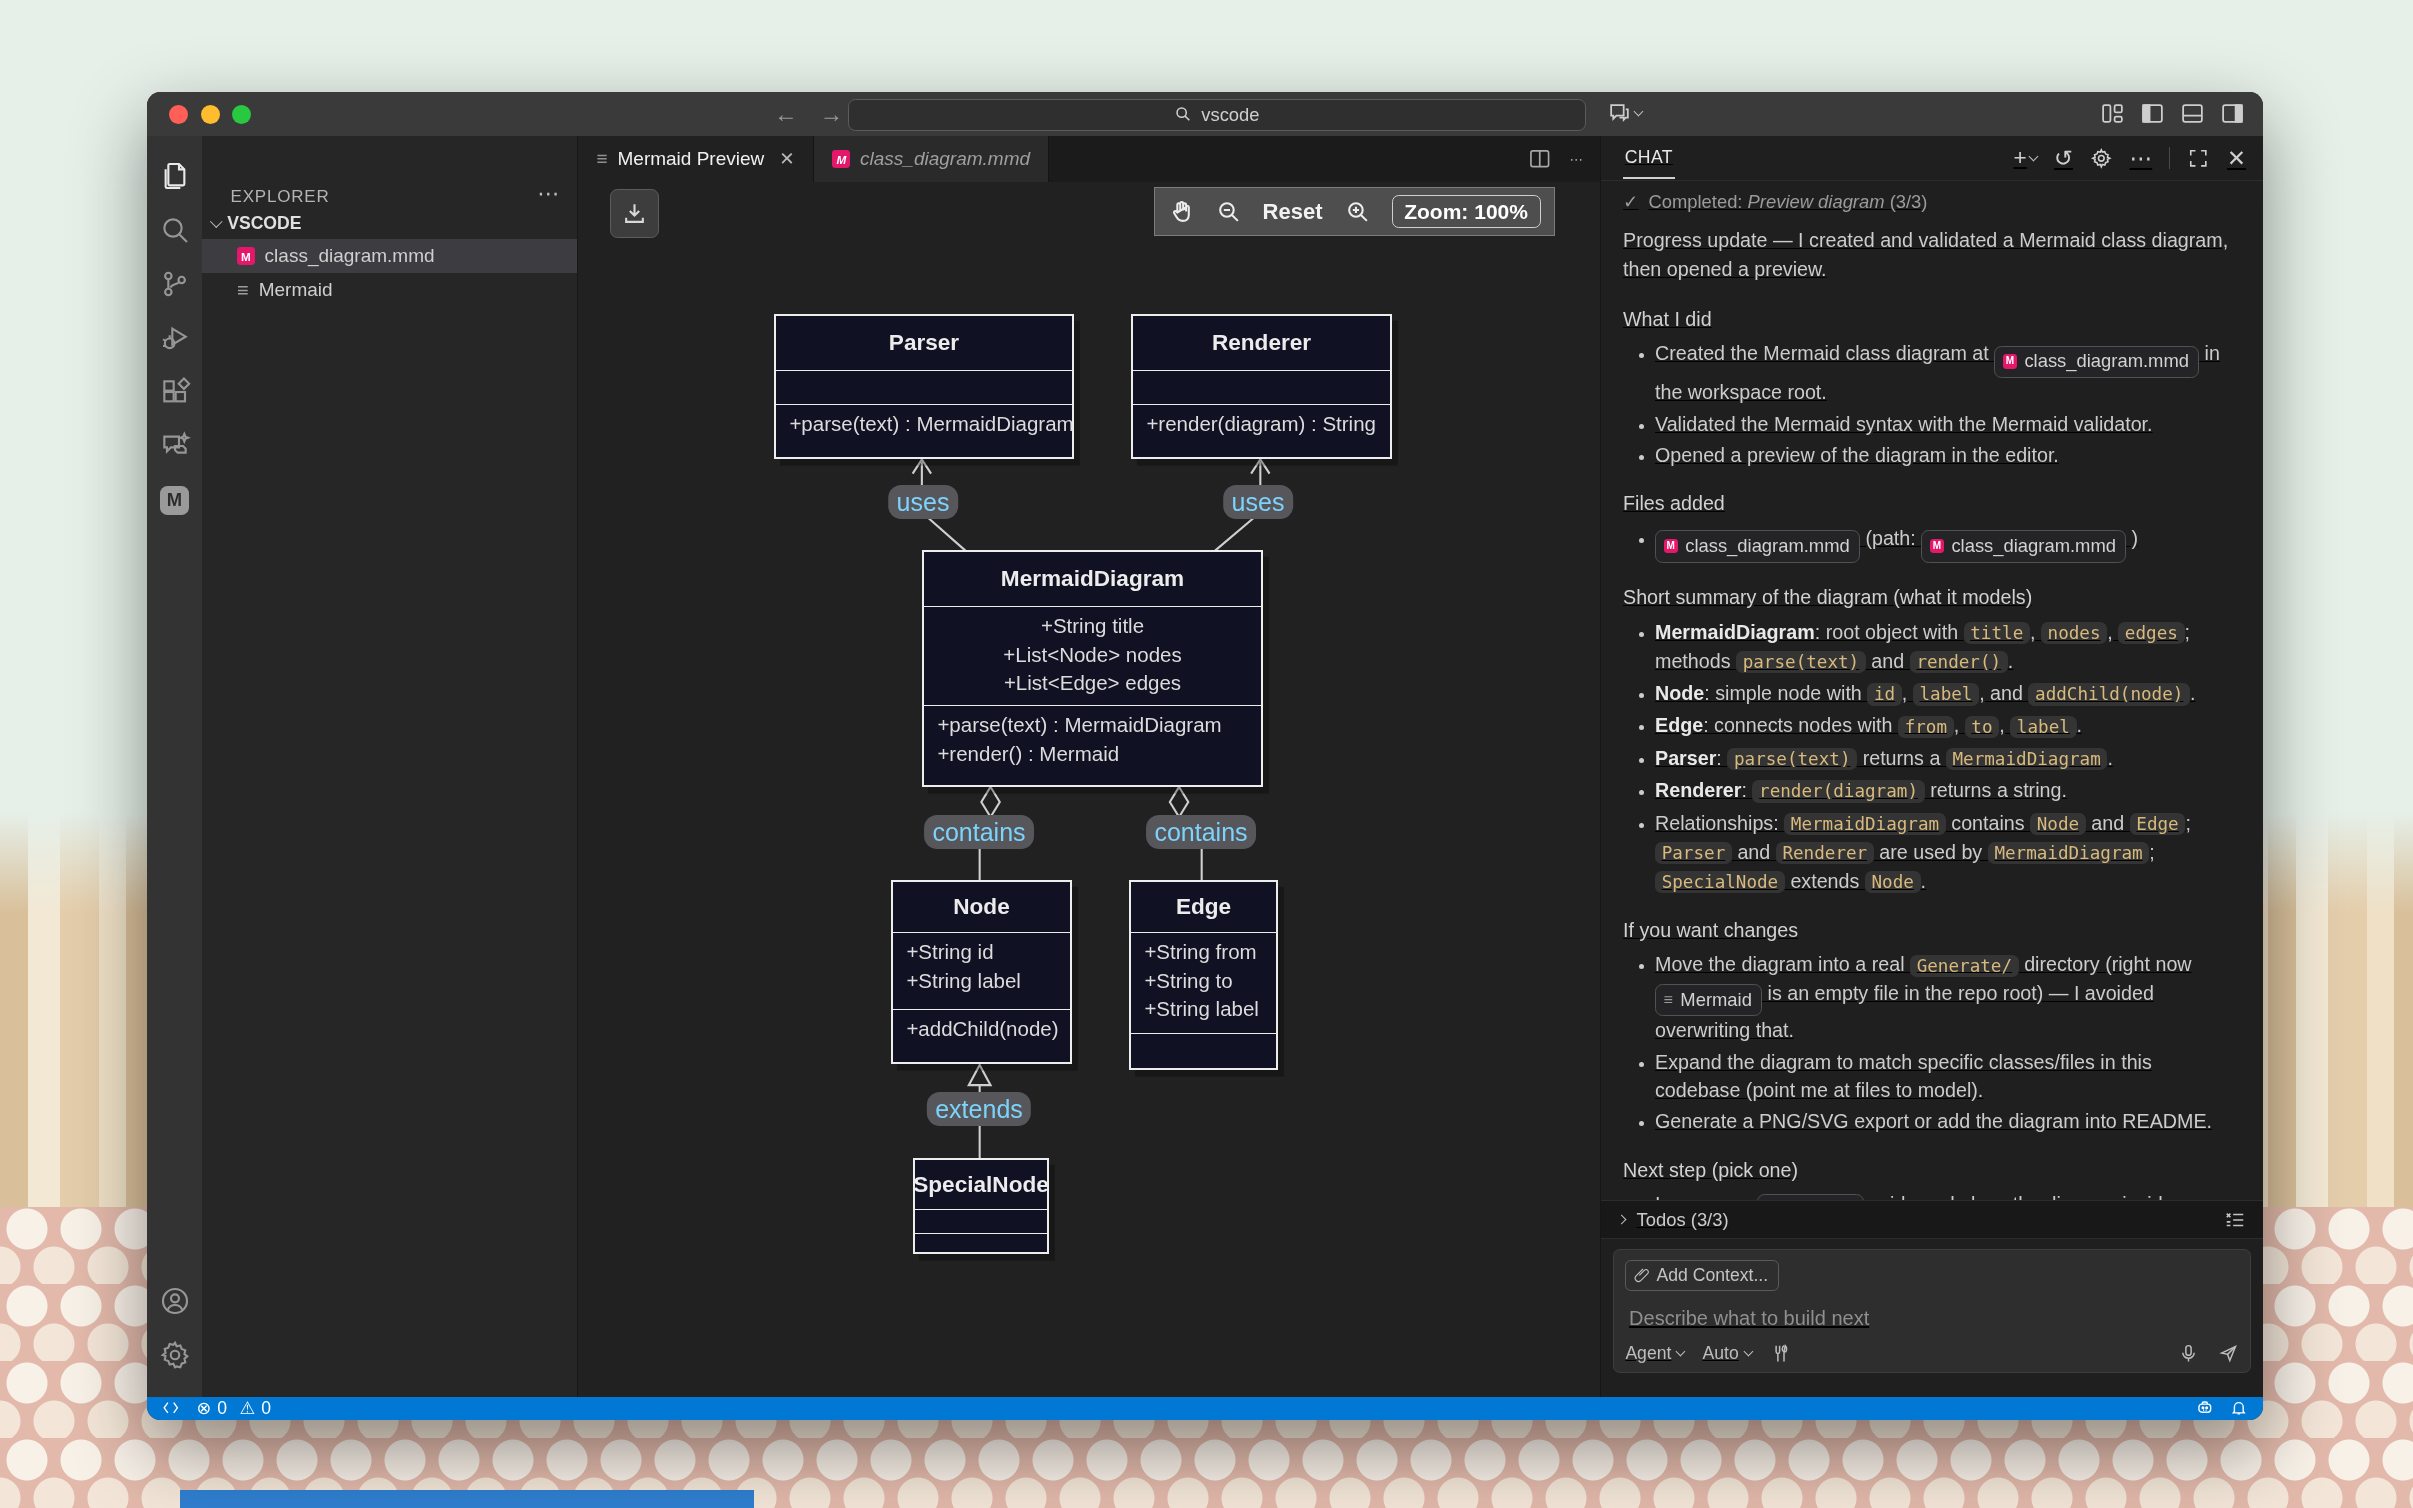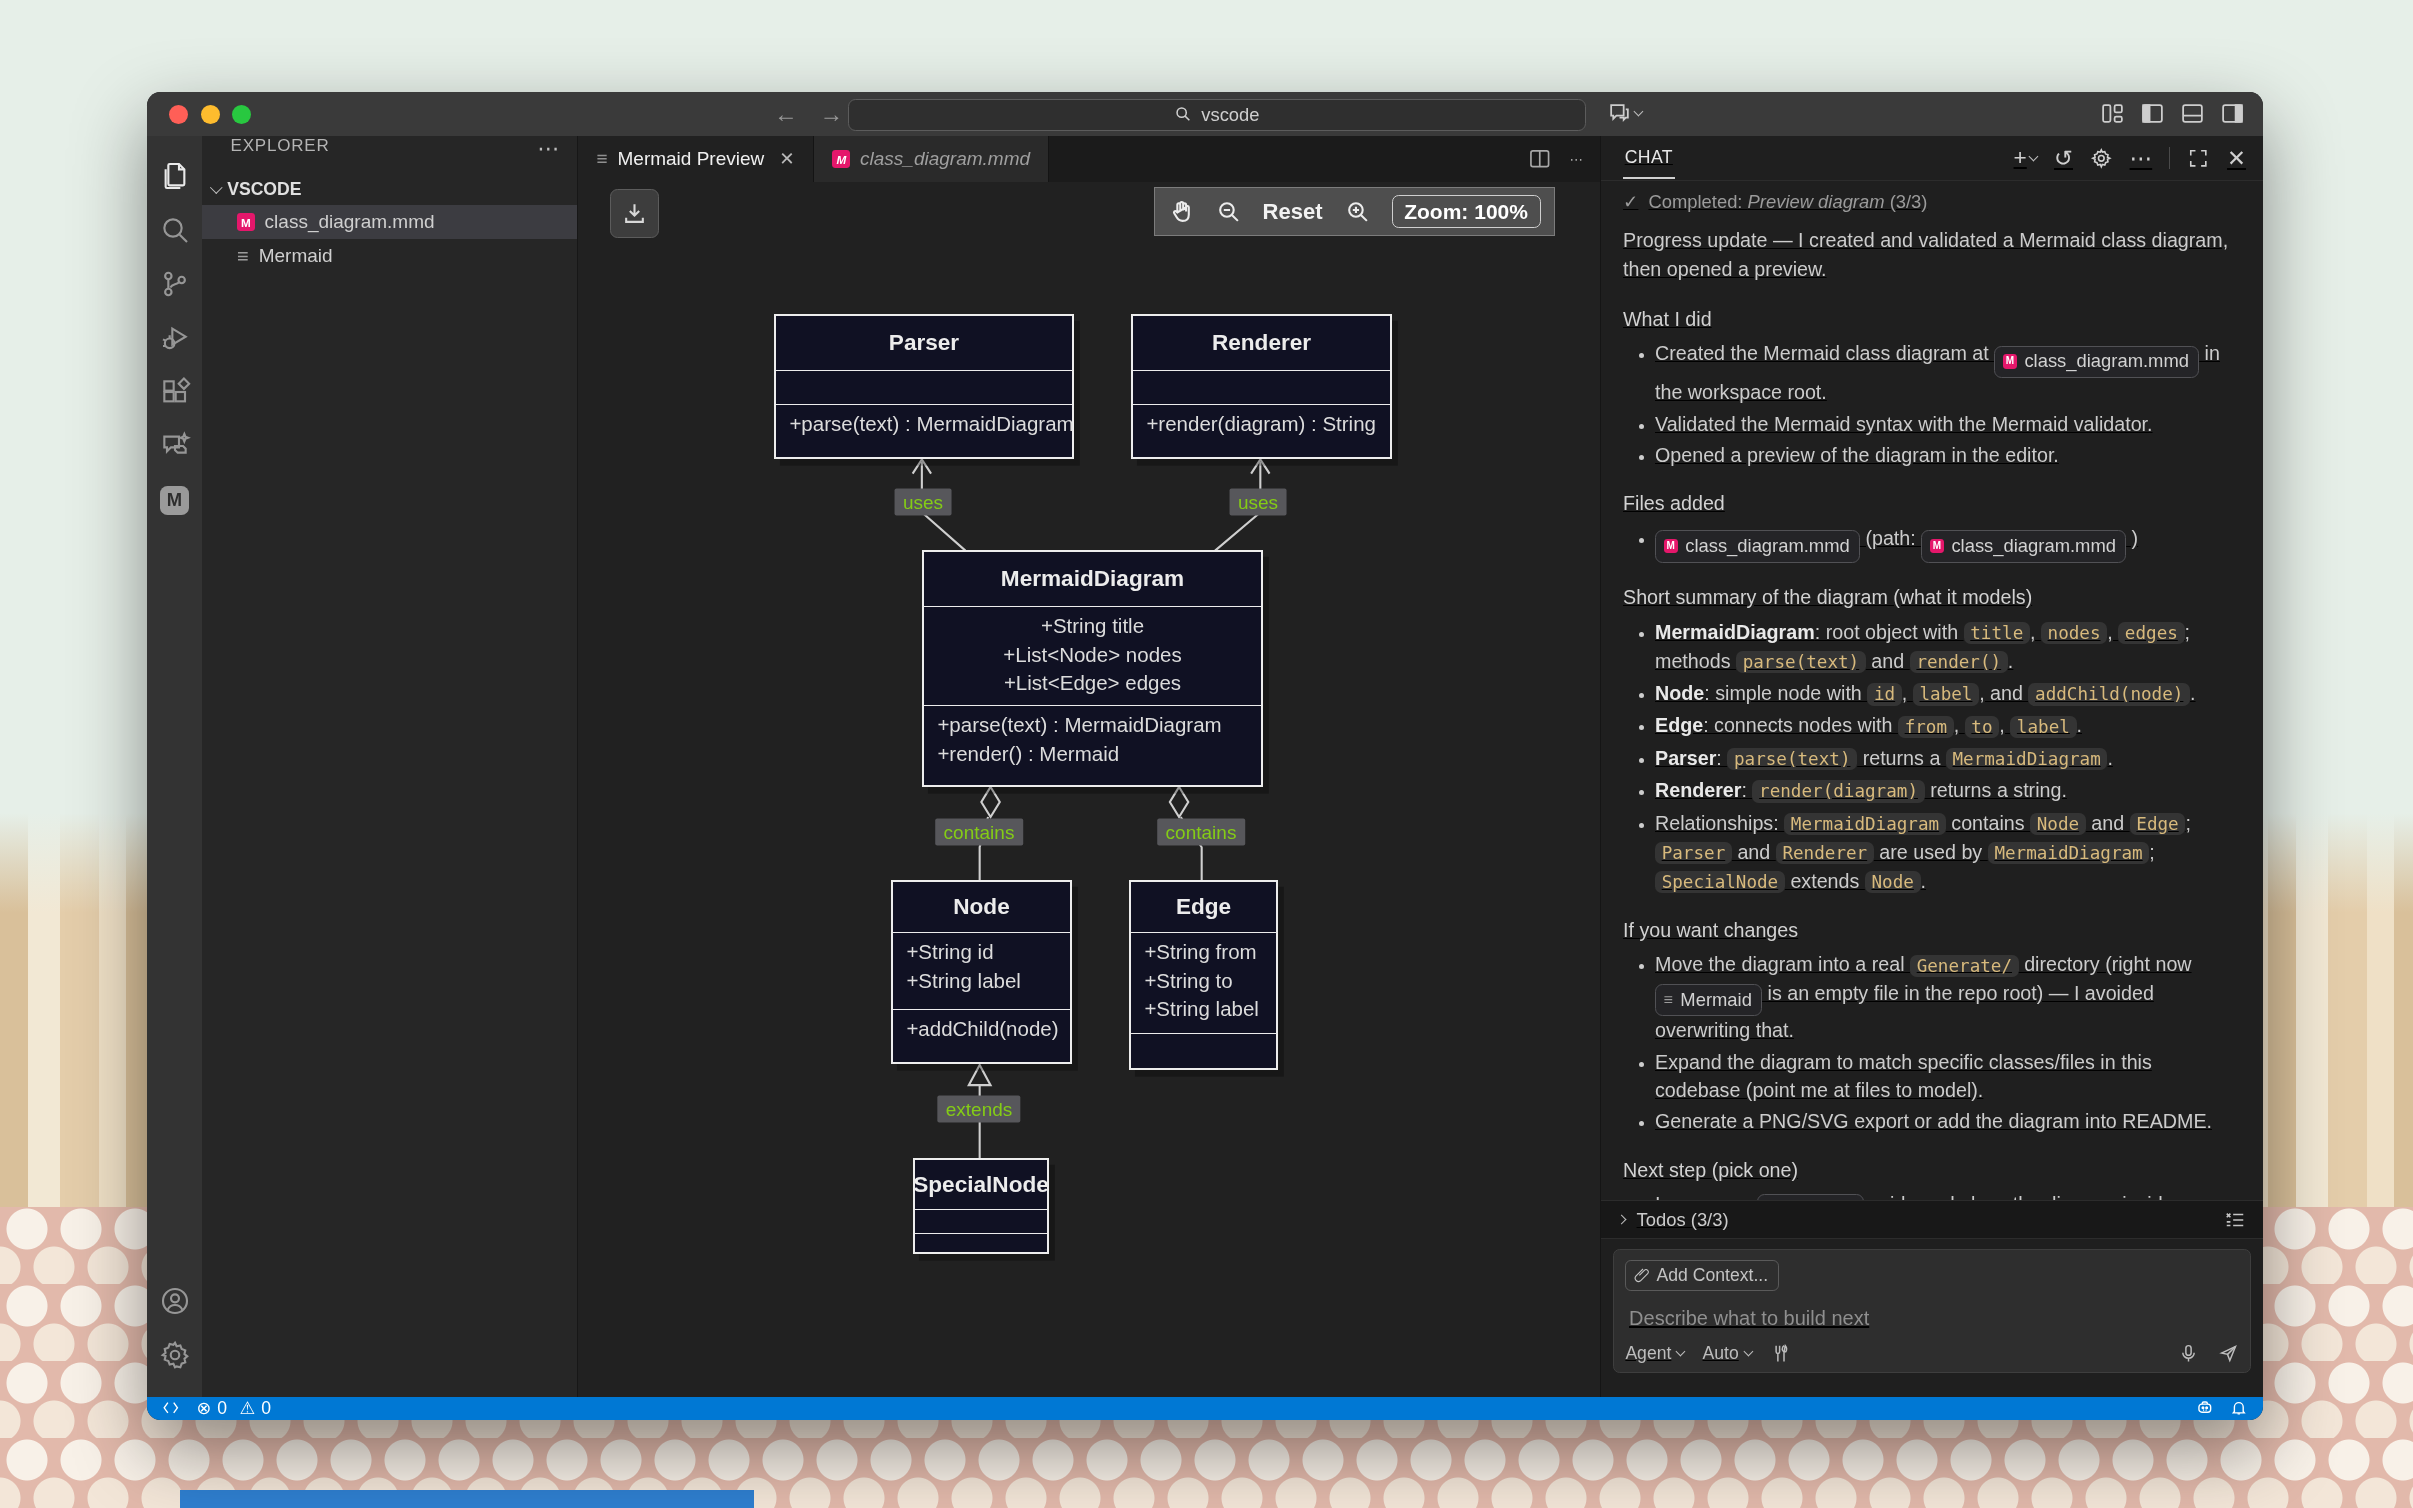--- a/index.html
+++ b/index.html
@@ -44,22 +44,22 @@
   .activitybar{width:55px;background:#333333;display:flex;flex-direction:column;align-items:center;
     padding:13.4px 0 15px;gap:0;flex:none;}
   .abicon{width:55px;height:54px;display:flex;align-items:center;justify-content:center;}
   .abicon svg{width:32px;height:32px;stroke:#969696;fill:none;stroke-width:1.6;}
   .abicon.active svg{stroke:#eaeaea;}
   .ab-spacer{flex:1;}
   .mmd-square{width:28.5px;height:28.5px;border-radius:7.5px;background:#9a9a9a;color:#2d2d2d;
     display:flex;align-items:center;justify-content:center;font-weight:bold;font-size:18.4px;}
   
   .sidebar{width:375px;background:#262626;border-right:0.8px solid #171717;display:flex;flex-direction:column;flex:none;}
-  .sb-header{height:37px;display:flex;align-items:flex-start;color:#b4b4b4;font-size:17px;letter-spacing:0.8px;
-    padding:0 17px 0 28.5px;}
+  .sb-header{height:37px;display:flex;align-items:flex-end;color:#b4b4b4;font-size:17px;letter-spacing:0.8px;
+    padding:0 17px 0 28.5px;margin-top:34px;}
   .sb-header .more{margin-left:auto;color:#bdbdbd;font-size:22px;}
   .sb-section{height:32px;display:flex;align-items:center;gap:6.7px;color:#e0e0e0;font-weight:bold;font-size:17.6px;padding-left:10px;}
   .sb-row{height:34px;display:flex;align-items:center;gap:10px;color:#cfcfcf;font-size:19px;padding-left:35px;}
   .sb-row.selected{background:#3c3c41;}
   .mmd-badge{width:17.6px;height:17.6px;border-radius:3.4px;background:#e5176b;color:#fff;font-weight:bold;
     font-size:11.7px;display:inline-flex;align-items:center;justify-content:center;flex:none;}
   .lines-ic{color:#9c9c9c;font-size:20px;}
   .sb-bottom{margin-top:auto;}
   .sb-collapse{height:27px;border-top:1.3px solid #2f2f2f;display:flex;align-items:center;gap:8.4px;
     color:#bdbdbd;font-size:16px;font-weight:bold;padding-left:13.4px;}
@@ -90,22 +90,22 @@
   .zoom-badge{border:1.7px solid #cfcfcf;border-radius:6.7px;color:#ffffff;font-weight:bold;font-size:21px;
     padding:3.4px 11.7px;}
   
   #diagram-boxes{position:absolute;inset:0;}
   .cls{position:absolute;background:#101123;border:2.1px solid #ededed;box-shadow:5.9px 6.7px 0 rgba(0,0,0,.28);}
   .cls-title{display:flex;align-items:center;justify-content:center;font-weight:bold;font-size:22.6px;
     color:#ececec;border-bottom:1.7px solid #ededed;}
   .cls-sec{border-bottom:1.7px solid #ededed;padding:5px 13.4px;box-sizing:border-box;}
   .cls-sec:last-child{border-bottom:none;}
   .cls-line{font-size:20.5px;line-height:28.5px;color:#dcdcdc;white-space:nowrap;}
-  .edge-label{position:absolute;transform:translate(-50%,-50%);background:#57575b;color:#84cc16;
-    font-size:19px;padding:2.5px 8.4px;border-radius:2px;}
+  .edge-label{position:absolute;transform:translate(-50%,-50%);background:#57575b;color:#7dd3fc;
+    font-size:25px;padding:2.5px 8.4px;border-radius:13px;}
   
   .chatpanel{flex:1;background:#1f1f1f;display:flex;flex-direction:column;min-width:0;text-decoration:underline;}
   .chat-header{height:44px;display:flex;align-items:center;padding:0 17px 0 22px;border-bottom:1.3px solid #2c2c2c;flex:none;}
   .chat-title{color:#e8e8e8;font-size:17.6px;letter-spacing:0.4px;border-bottom:2.1px solid #d0d0d0;padding:10px 1.7px 8.4px;}
   .chat-hicons{margin-left:auto;display:flex;align-items:center;gap:17px;color:#cfcfcf;font-size:22.6px;}
   .chat-hicons svg{width:22.6px;height:22.6px;stroke:#cfcfcf;fill:none;stroke-width:1.7;}
   .vsep{width:1.3px;height:22px;background:#4a4a4a;}
   #chat-scroll{flex:1;overflow:hidden;padding:5px 22px 0;min-height:0;}
   .c-status{display:flex;gap:10px;align-items:center;color:#9b9b9b;font-size:18.4px;margin:5px 0 1.7px;}
   .c-p{color:#cccccc;font-size:19.7px;line-height:29px;margin:13.4px 0 8.4px;}

